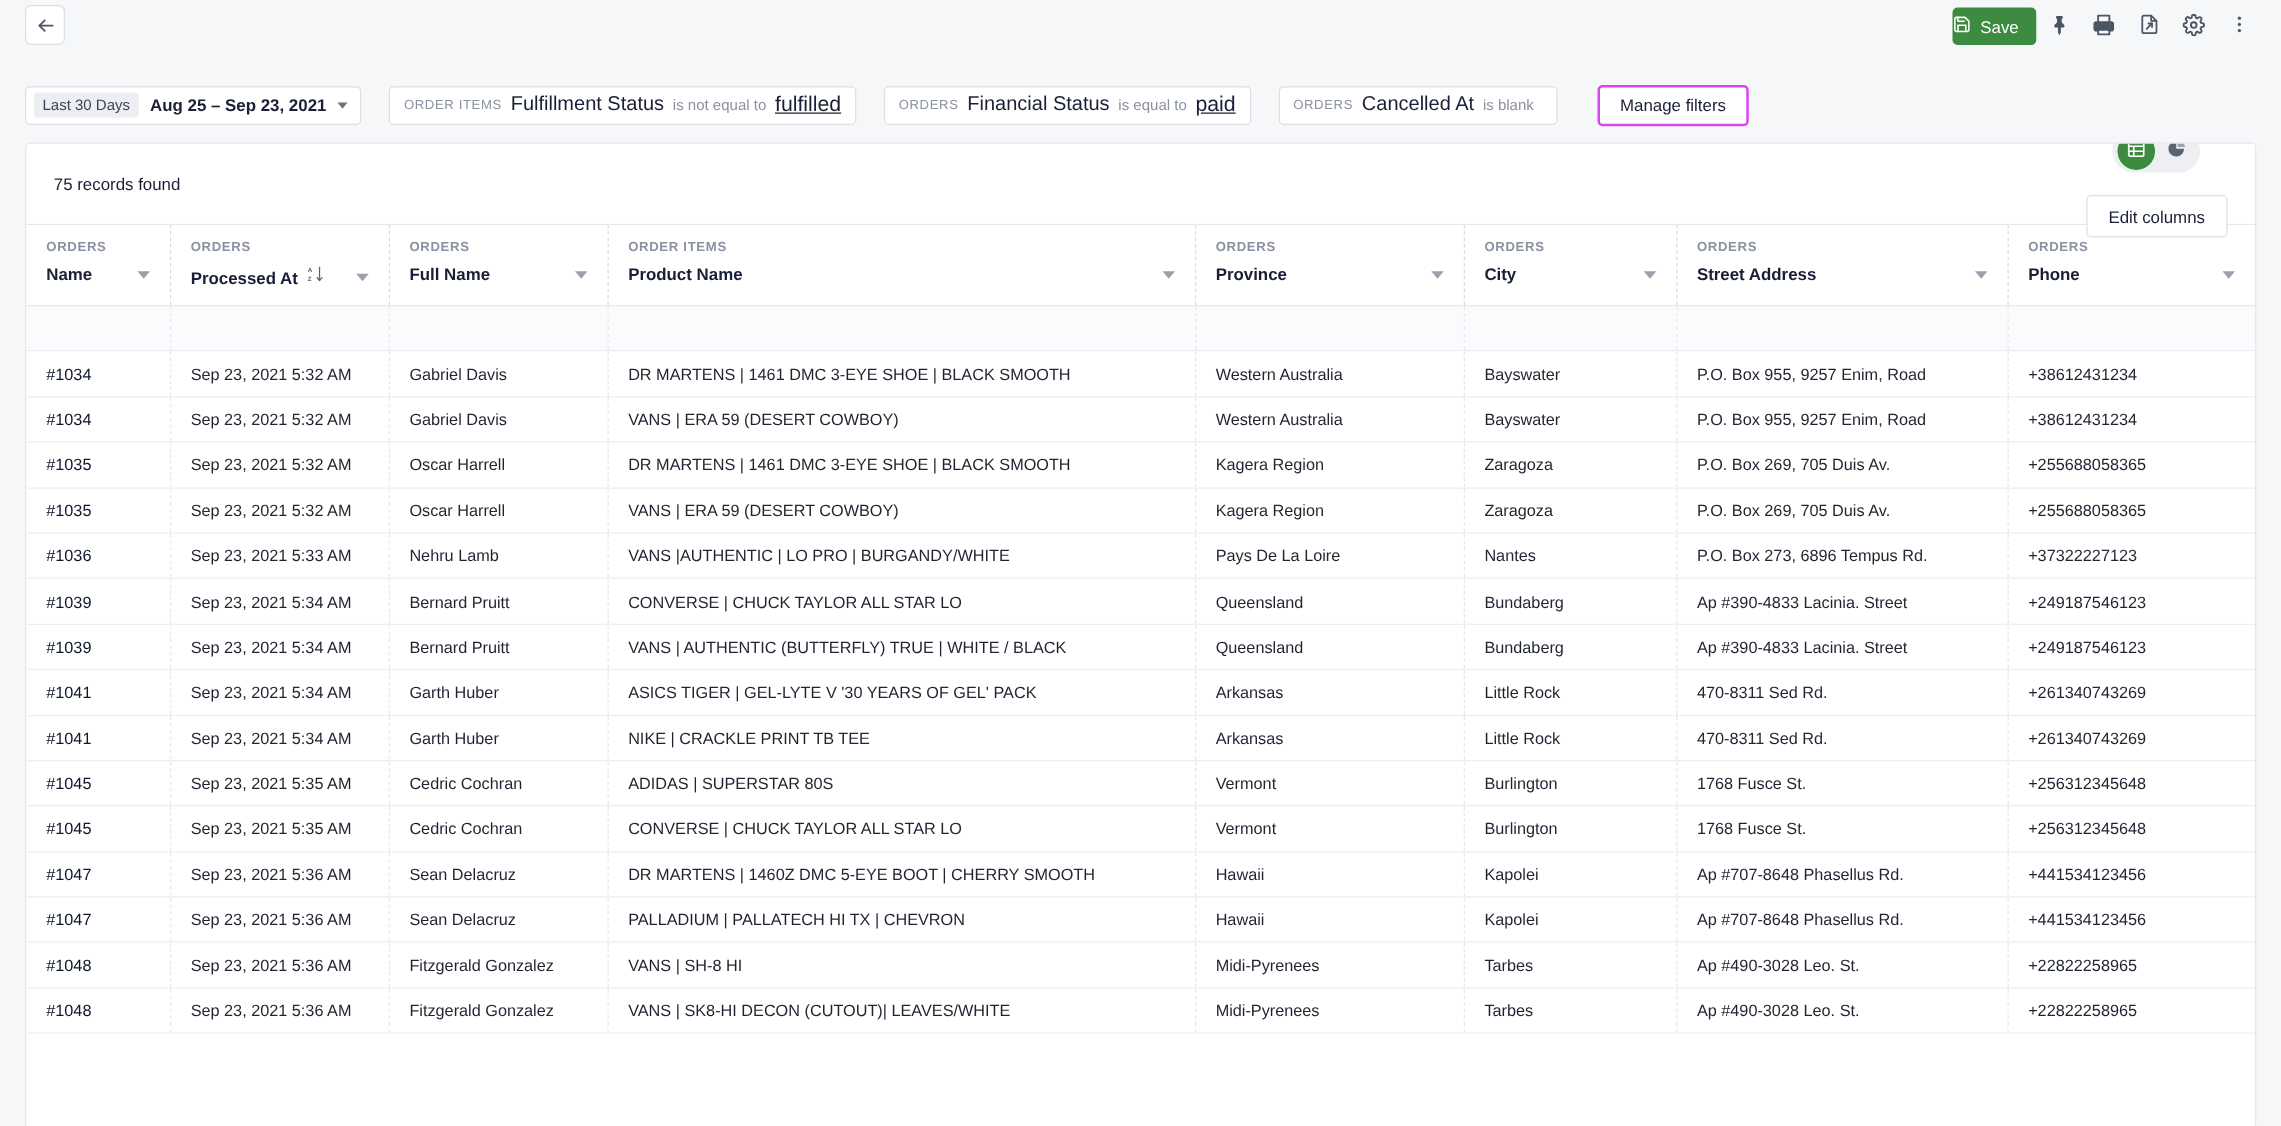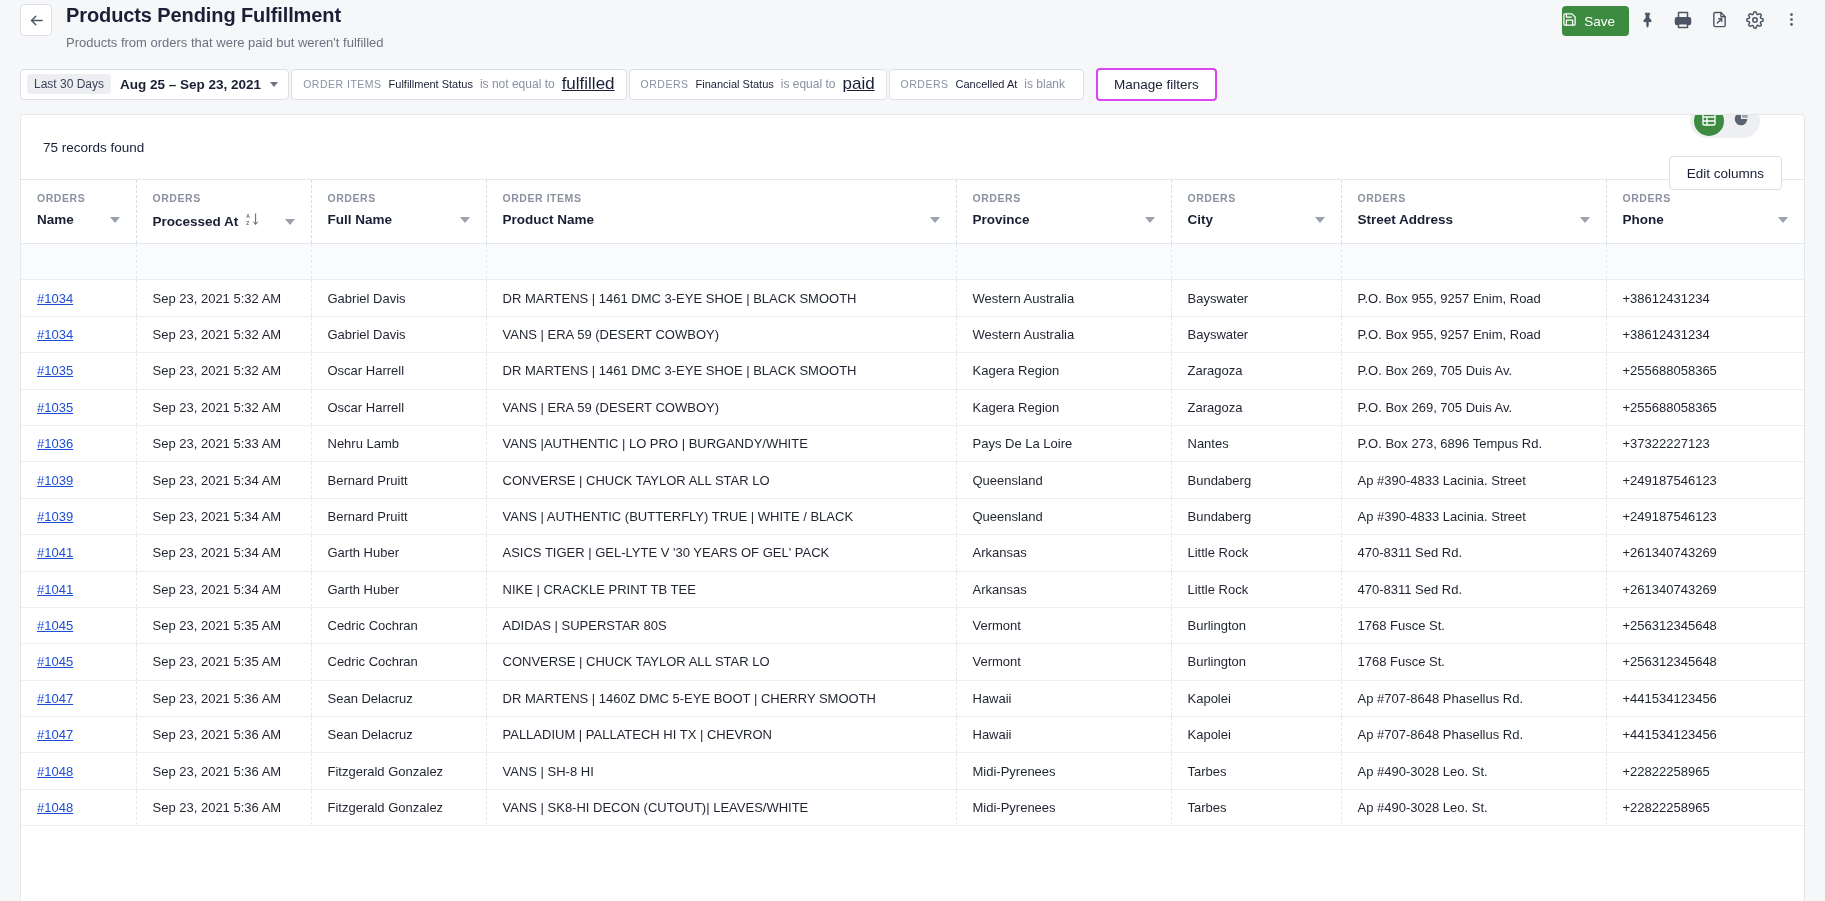--- a/index.html
+++ b/index.html
@@ -73,21 +73,21 @@
     display: flex; align-items: center; justify-content: center;
     background: transparent; border: none; cursor: pointer;
     color: #4b5563;
   }
   .icon-btn:first-of-type { margin-left: 28px; }
 
   
   .filterbar {
     display: flex;
     align-items: center;
-    gap: 2px;
+    gap: 22px;
     padding: 0 20px;
     height: 40px;
     margin-top: 2px;
   }
   .daterange {
     display: flex; align-items: center;
     height: 31px;
     border: 1px solid #dcdfe4;
     border-radius: 4px;
     background: #fff;
@@ -126,21 +126,21 @@
     cursor: pointer;
     white-space: nowrap;
   }
   .filter-pill .src {
     font-size: 10.5px;
     color: #8a91a0;
     letter-spacing: 0.5px;
     margin-right: 7px;
   }
   .filter-pill .fld {
-    font-size: 11px;
+    font-size: 16px;
     color: #1a1f36;
     margin-right: 7px;
   }
   .filter-pill .op {
     font-size: 12px;
     color: #8a91a0;
     margin-right: 7px;
   }
   .filter-pill .val {
     font-size: 17px;
@@ -272,22 +272,21 @@
     font-size: 13px;
     color: #1f2430;
     border-bottom: 1px solid #eceef1;
     border-right: 1px dashed #e4e7eb;
     white-space: nowrap;
     overflow: hidden;
     text-overflow: ellipsis;
   }
   table.grid tbody td:last-child { border-right: none; }
   .order-link {
-    color: #1d4ed8;
-    text-decoration: underline;
+    color: #0f172a;
     cursor: pointer;
   }
 
   
   .c0 { width: 115px; }
   .c1 { width: 175px; }
   .c2 { width: 175px; }
   .c3 { width: 470px; }
   .c4 { width: 215px; }
   .c5 { width: 170px; }
@@ -298,24 +297,20 @@
 <body>
 
 <div class="topbar">
   <div class="back-btn">
     <span>
       <svg width="17" height="17" viewBox="0 0 24 24" fill="none" stroke="#4b5563" stroke-width="2" stroke-linecap="round" stroke-linejoin="round">
         <line x1="20" y1="12" x2="5" y2="12"></line>
           <polyline points="11 18 5 12 11 6"></polyline>
       </svg>
     </span>
-  </div>
-  <div class="title-wrap">
-    <div class="page-title">Products Pending Fulfillment</div>
-    <div class="page-sub">Products from orders that were paid but weren't fulfilled</div>
   </div>
 
   <div class="topbar-actions">
     <button class="save-btn">
       <span>
         <svg width="15" height="15" viewBox="0 0 24 24" fill="none" stroke="#ffffff" stroke-width="2" stroke-linecap="round" stroke-linejoin="round">
           <path d="M19 21H5a2 2 0 0 1-2-2V5a2 2 0 0 1 2-2h11l5 5v11a2 2 0 0 1-2 2z"></path>
           <polyline points="17 21 17 13 7 13 7 21"></polyline>
             <polyline points="7 3 7 8 15 8"></polyline>
         </svg>

